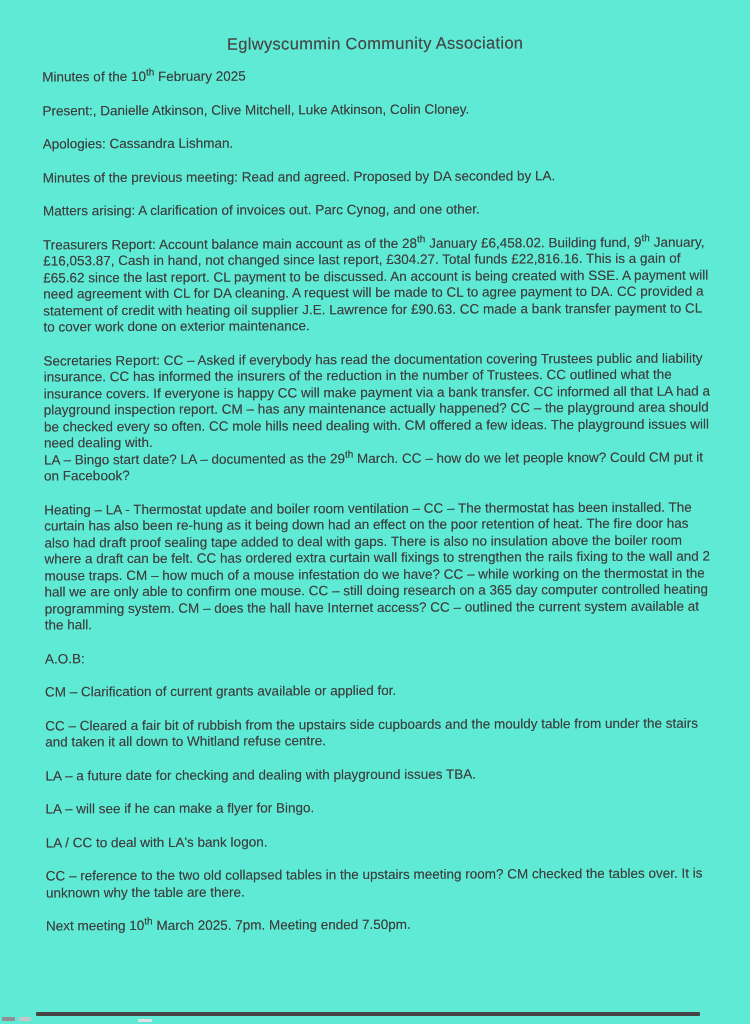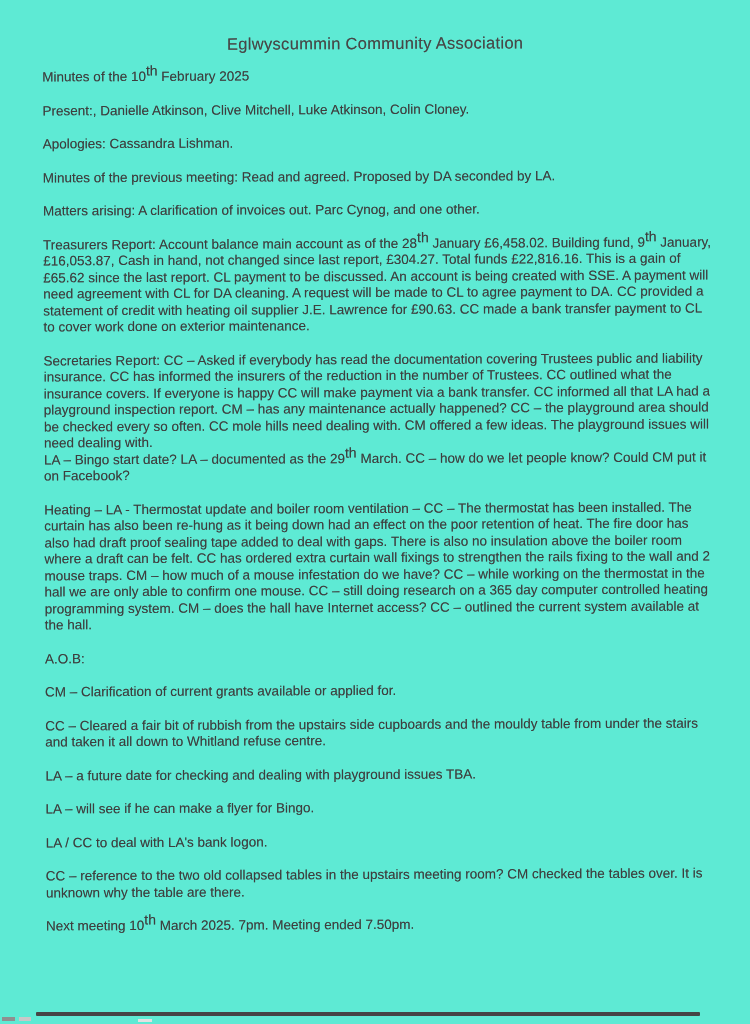--- a/index.html
+++ b/index.html
@@ -38,21 +38,21 @@
     margin: 15px 38px 0 42px;
     width: 672px;
     font-size: 13.5px;
     line-height: 16.5px;
   }
   .para {
     margin: 0 0 17px 0;
     text-shadow: 0 0 0.6px rgba(62,62,62,0.5);
   }
   .para sup {
-    font-size: 14px;
+    font-size: 10px;
     line-height: 0;
   }
   .artifact {
     position: absolute;
   }
   .artifact.bar {
     left: 36px;
     top: 1012px;
     width: 664px;
     height: 4px;

